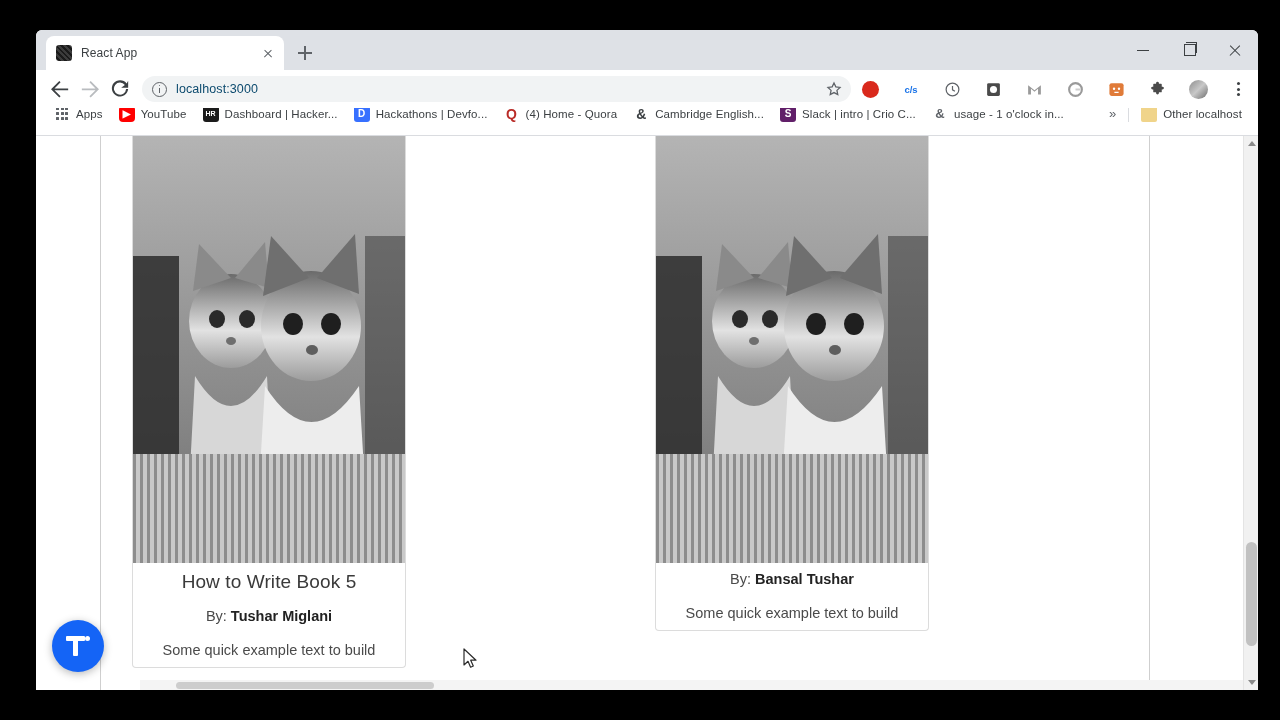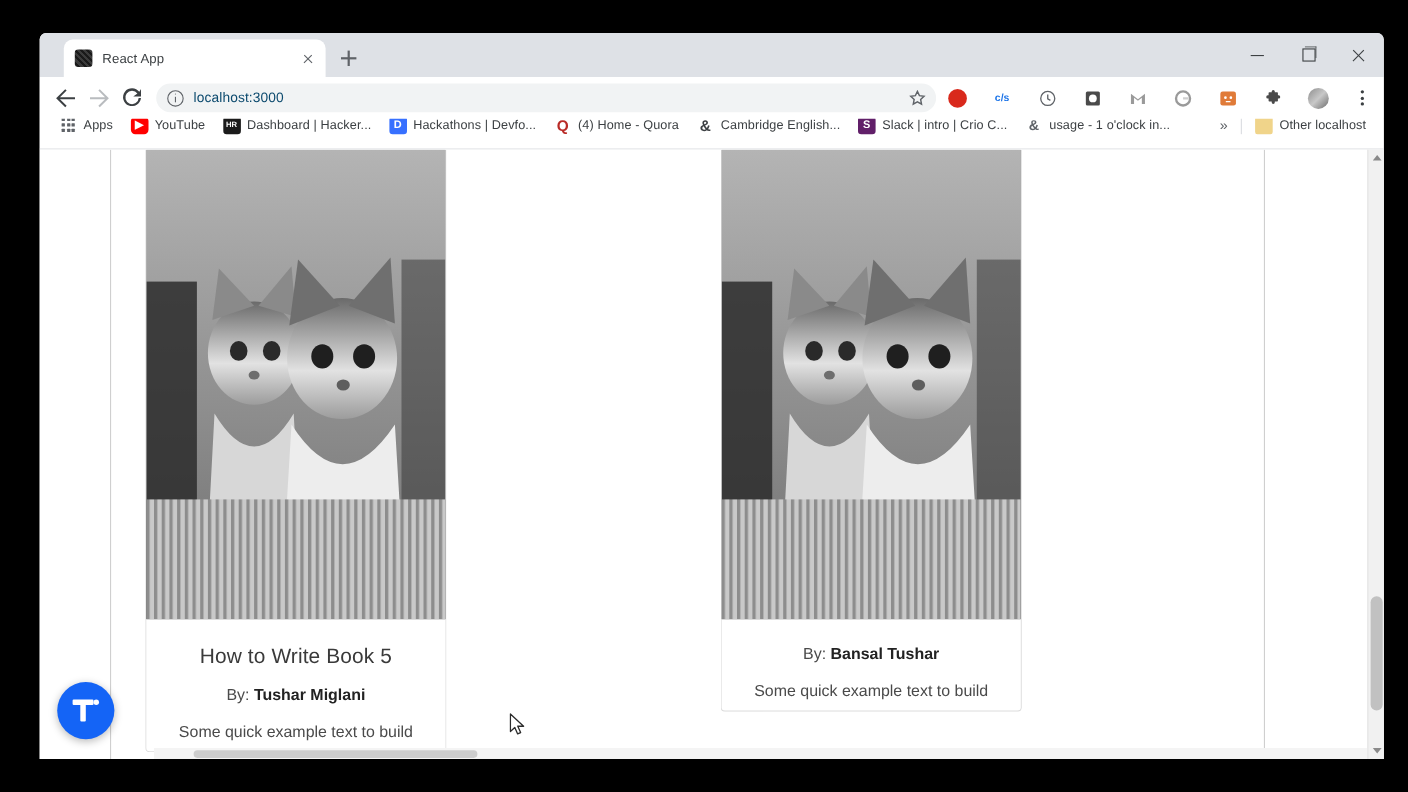--- a/index.html
+++ b/index.html
@@ -33,21 +33,21 @@
     border-top-right-radius: 6px;
   }
 
   
   .tabstrip {
     position: relative;
     height: 40px;
     background: #dee1e6;
     display: flex;
     align-items: flex-end;
-    padding-left: 22px;
+    padding-left: 10px;
   }
   .tab {
     position: relative;
     display: flex;
     align-items: center;
     height: 34px;
     width: 238px;
     background: #ffffff;
     border-top-left-radius: 8px;
     border-top-right-radius: 8px;
@@ -317,21 +317,21 @@
   .card-img {
     width: 272px;
     height: 427px;
     display: block;
     filter: grayscale(1);
     background: #9a9a9a;
     overflow: hidden;
     position: relative;
   }
   .card-body {
-    padding: 24px 10px 6px;
+    padding: 8px 10px 6px;
     text-align: center;
   }
   .card-title {
     font-size: 19px;
     font-weight: 400;
     color: #3a3a3a;
     letter-spacing: .1px;
     line-height: 1.2;
     margin-bottom: 14px;
   }

